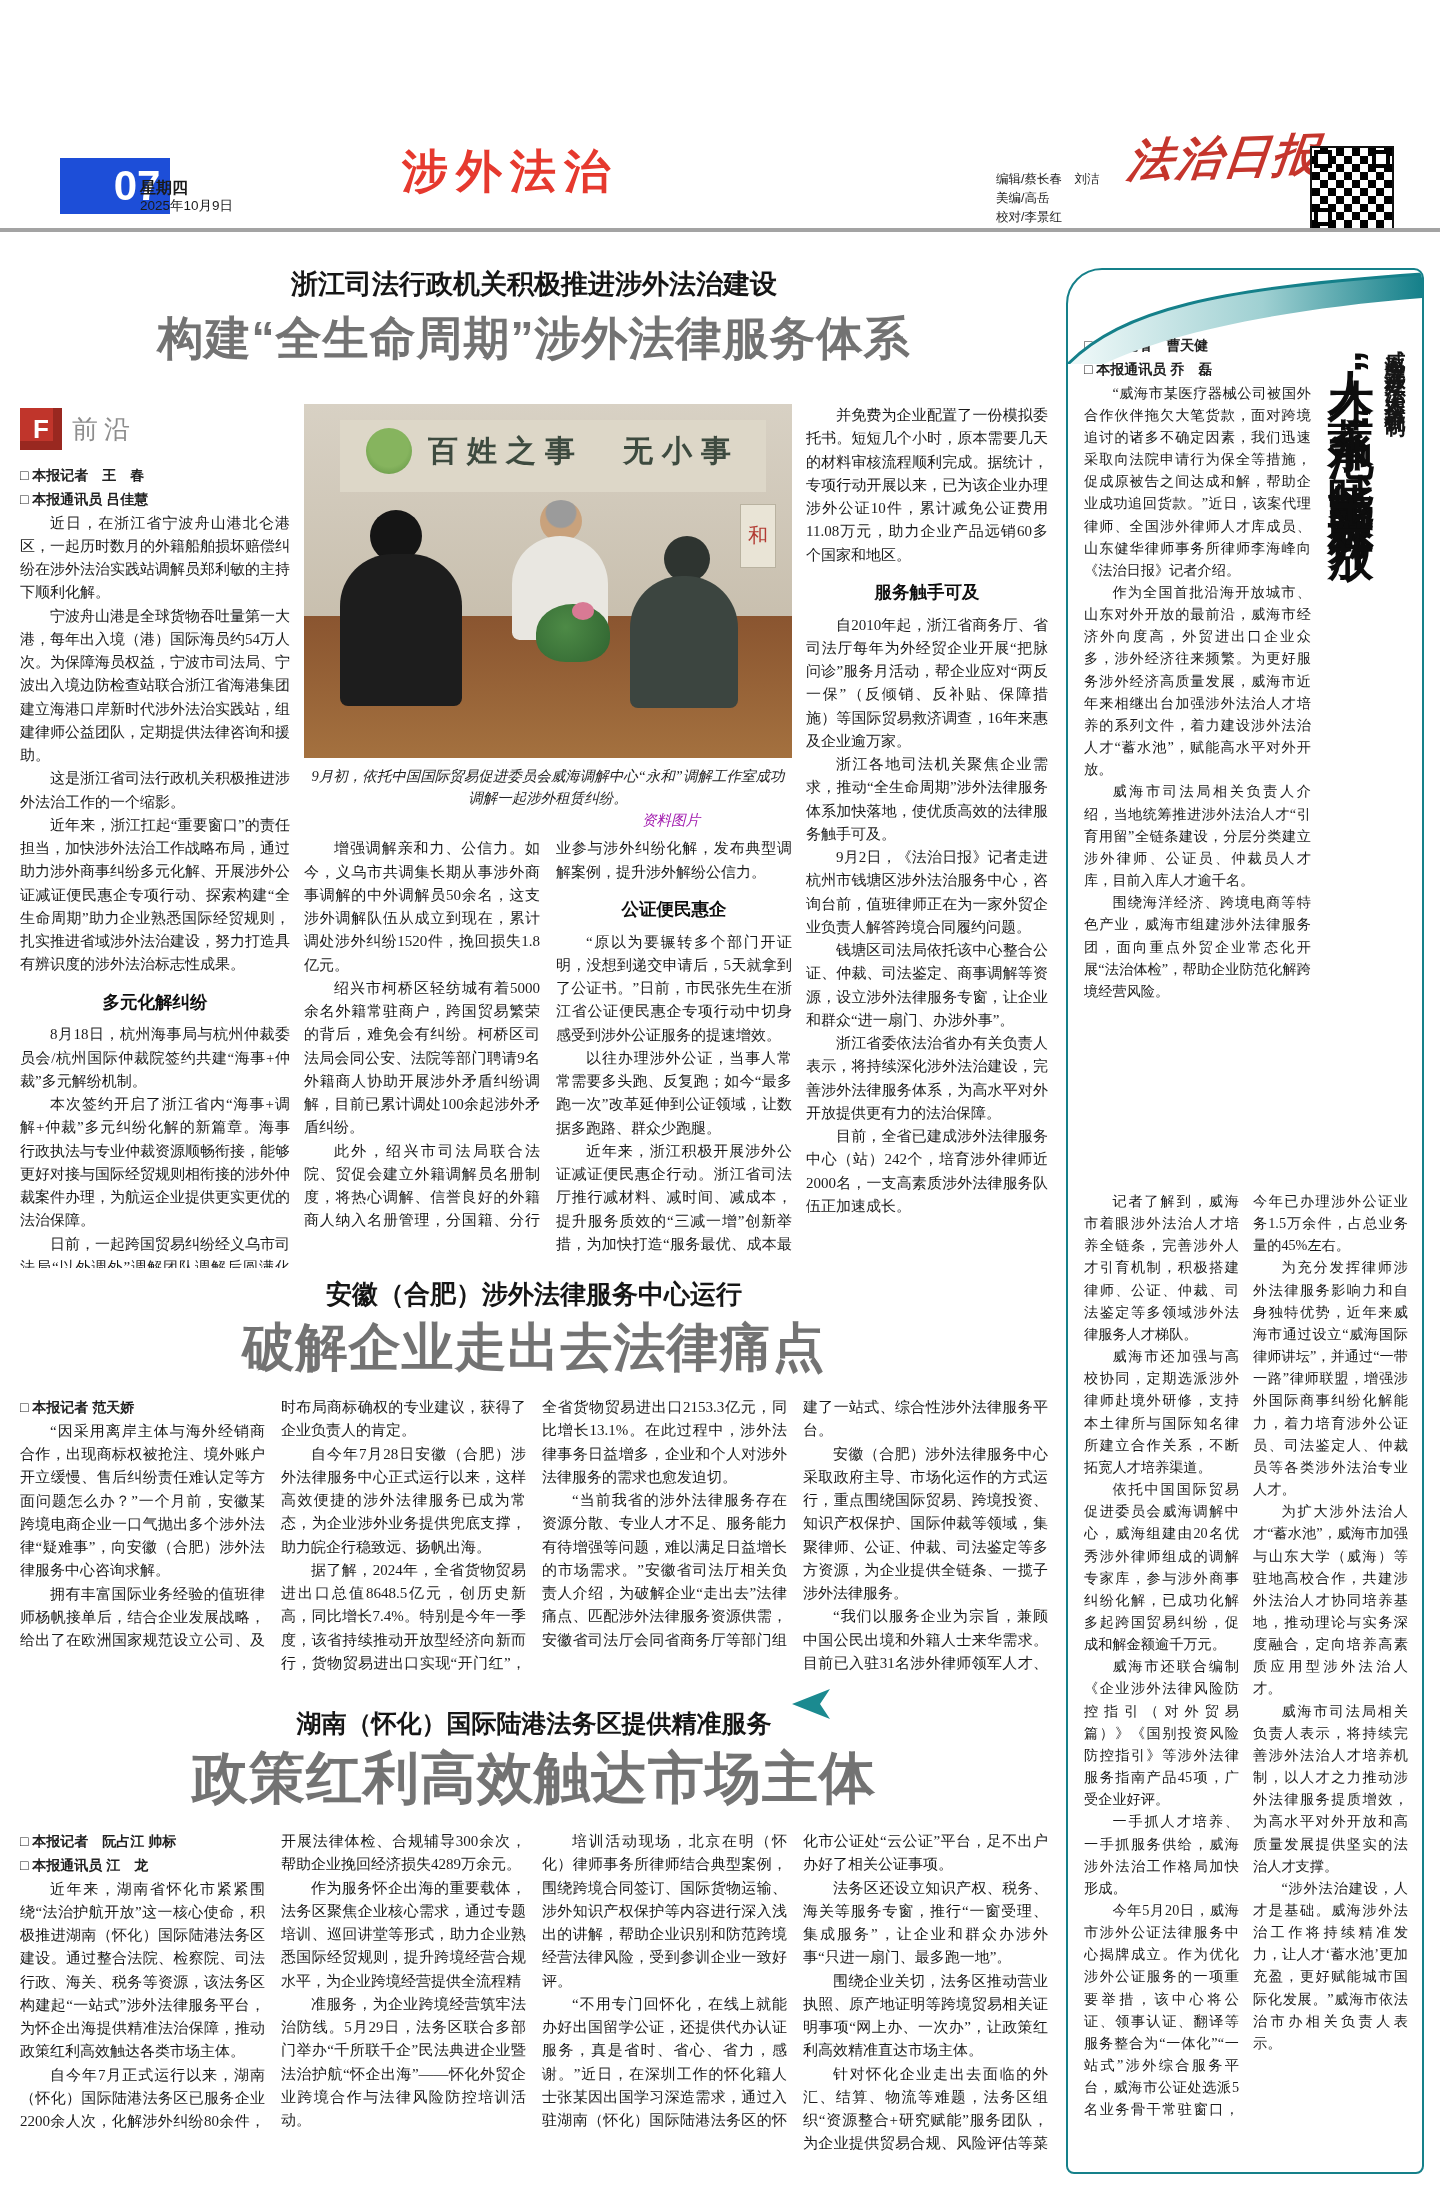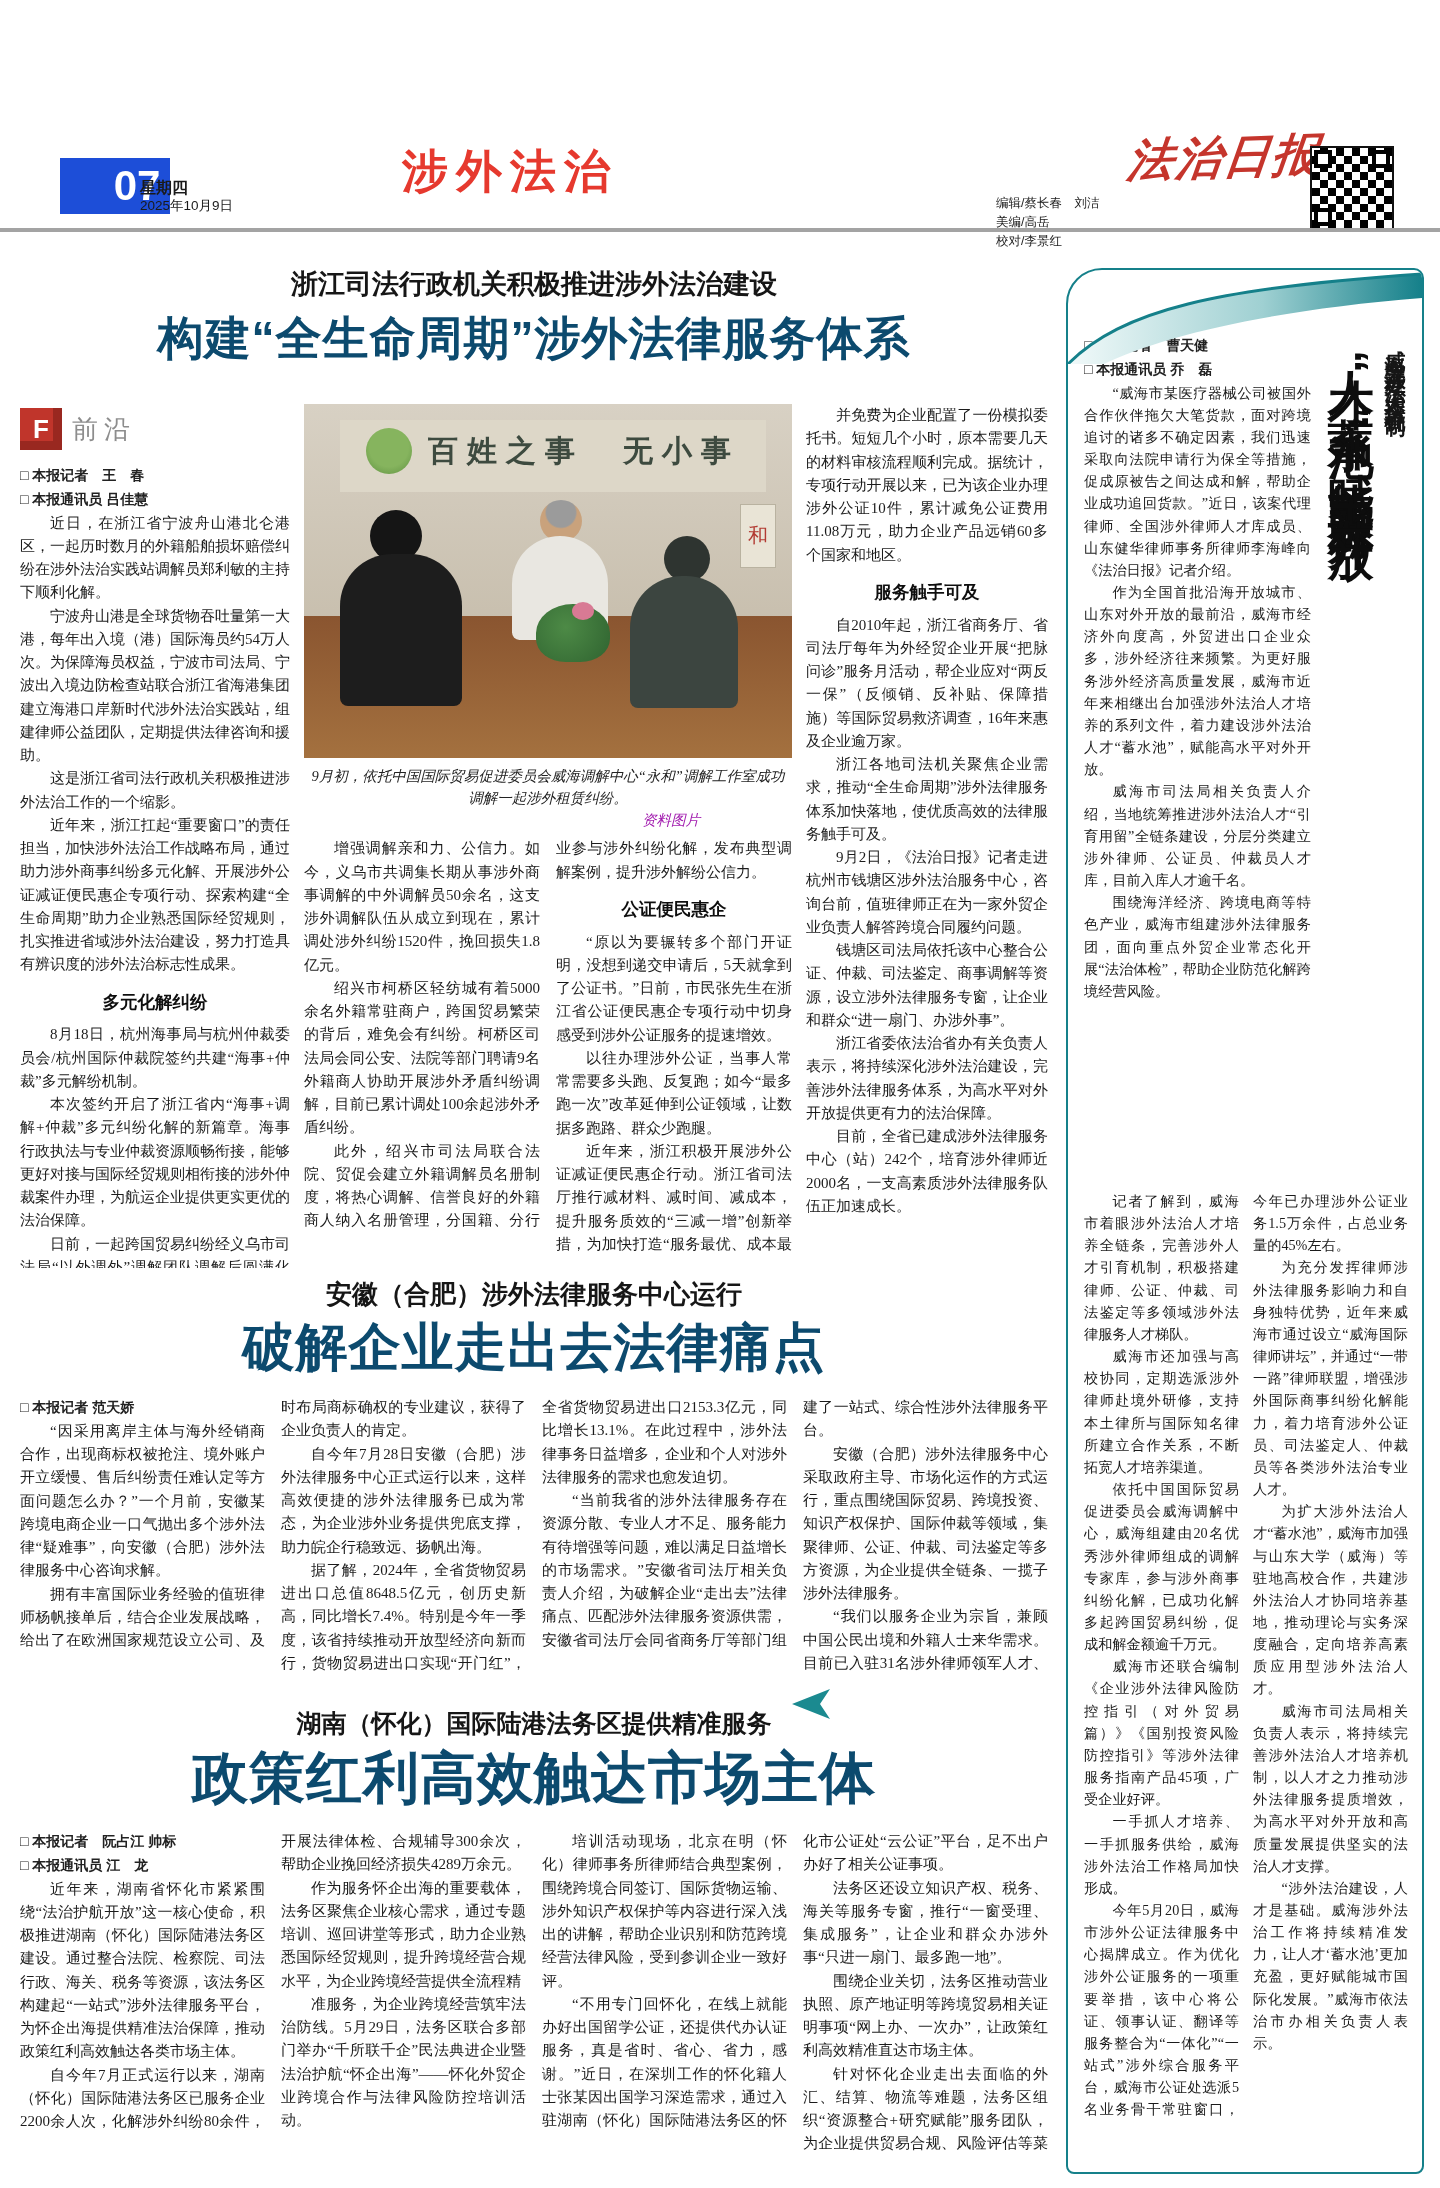--- a/index.html
+++ b/index.html
@@ -7,35 +7,35 @@
         font-family:"Liberation Sans",sans-serif;}
   
   .hdr{position:absolute;top:0;left:0;width:1440px;height:232px;}
   .pagenum{position:absolute;left:60px;top:158px;width:66px;height:56px;background:#1d4ed8;
            color:#fff;font:bold 42px/56px "Liberation Sans",sans-serif;text-align:center;padding-left:44px;}
   .dateblk{position:absolute;left:140px;top:178px;}
   .weekday{font:bold 16px/1.2 "Liberation Sans",sans-serif;color:#1a1a1a;}
   .dateline{font:13.5px/1.4 "Liberation Sans",sans-serif;color:#1a1a1a;}
   .section-title{position:absolute;left:320px;top:146px;width:380px;text-align:center;
            font:bold 46px/1.1 "Liberation Sans",sans-serif;color:#e6392e;letter-spacing:8px;}
-  .editors{position:absolute;left:996px;top:170px;font:12.5px/1.5 "Liberation Sans",sans-serif;color:#222;margin-top:24px;}
+  .editors{position:absolute;left:996px;top:170px;font:12.5px/1.5 "Liberation Sans",sans-serif;color:#222;}
   .masthead{position:absolute;left:1128px;top:130px;font:bold italic 46px/1.2 "Liberation Serif",serif;
            color:#c5352c;transform:skewX(-8deg) rotate(-2deg);letter-spacing:2px;}
   .qr{position:absolute;left:1310px;top:146px;width:80px;height:80px;border:2px solid #111;
       background:repeating-conic-gradient(#000 0 25%,#fff 0 50%);background-size:16px 16px;}
   .qr i{position:absolute;width:18px;height:18px;border:4px solid #000;background:#fff;box-sizing:border-box;}
   .qr i.a{left:2px;top:2px}.qr i.b{right:2px;top:2px}.qr i.c{left:2px;bottom:2px}
   .hdr-rule{position:absolute;left:0;top:228px;width:1440px;height:4px;background:#a3a3a3;}
   
   .para{text-indent:2em;text-align:justify;font:15px/1.55 "Liberation Serif",serif;color:#1b1b1b;margin:0;}
   .subhead{font:bold 17.5px/1.3 "Liberation Sans",sans-serif;text-align:center;margin:14px 0 10px;color:#0e0e0e;}
   .byline{font:bold 14px/1.7 "Liberation Sans",sans-serif;color:#222;text-indent:0;}
   .flow{overflow:hidden;height:100%;}
   .kicker{text-align:center;font:bold 27px/1.25 "Liberation Sans",sans-serif;color:#161616;}
-  .headline{text-align:center;font:800 46px/1.25 "Liberation Sans",sans-serif;color:#0c4a6e;letter-spacing:1px;}
+  .headline{text-align:center;font:800 46px/1.25 "Liberation Sans",sans-serif;color:#737373;letter-spacing:1px;}
   
   .main-hd{position:absolute;left:20px;top:268px;width:1028px;}
   .main-hd .kicker{margin-bottom:8px;}
   .main-body{position:absolute;left:20px;top:404px;width:1028px;height:864px;display:flex;gap:14px;}
   .m-col1{width:270px;overflow:hidden;}
   .m-mid{width:488px;display:flex;flex-direction:column;}
   .m-col4{width:242px;overflow:hidden;}
   .front-label{display:flex;align-items:center;gap:10px;margin:4px 0 14px;}
   .cube{width:42px;height:42px;background:#c0352b;box-shadow:inset -9px -9px 0 #992820;
         color:#fff;font:bold 26px/42px "Liberation Sans",sans-serif;text-align:center;}

